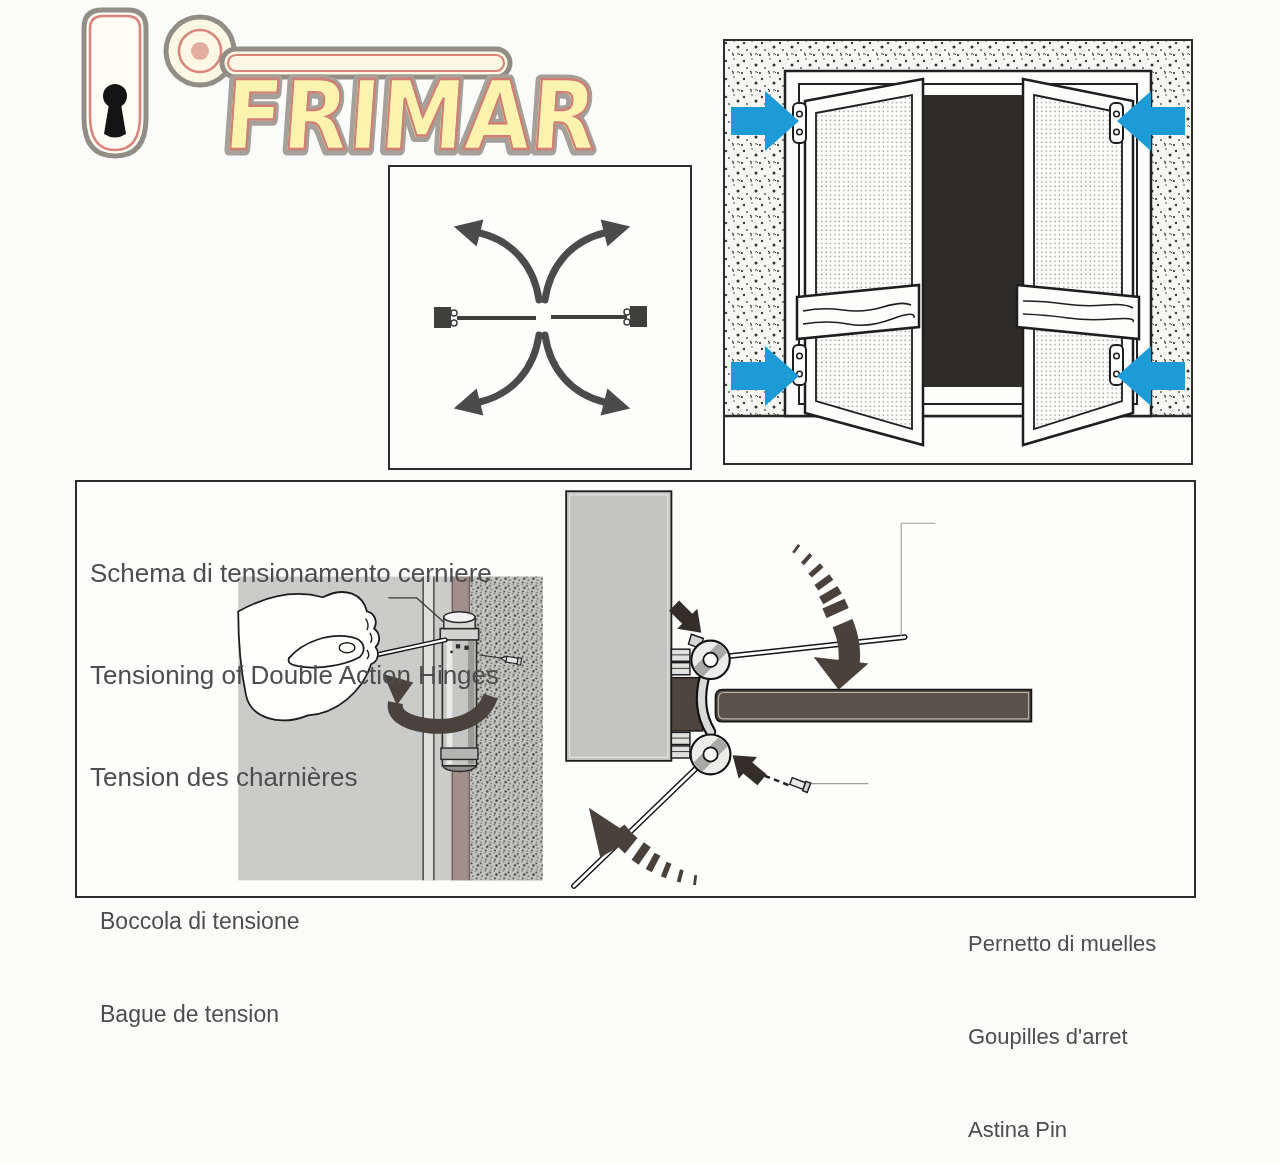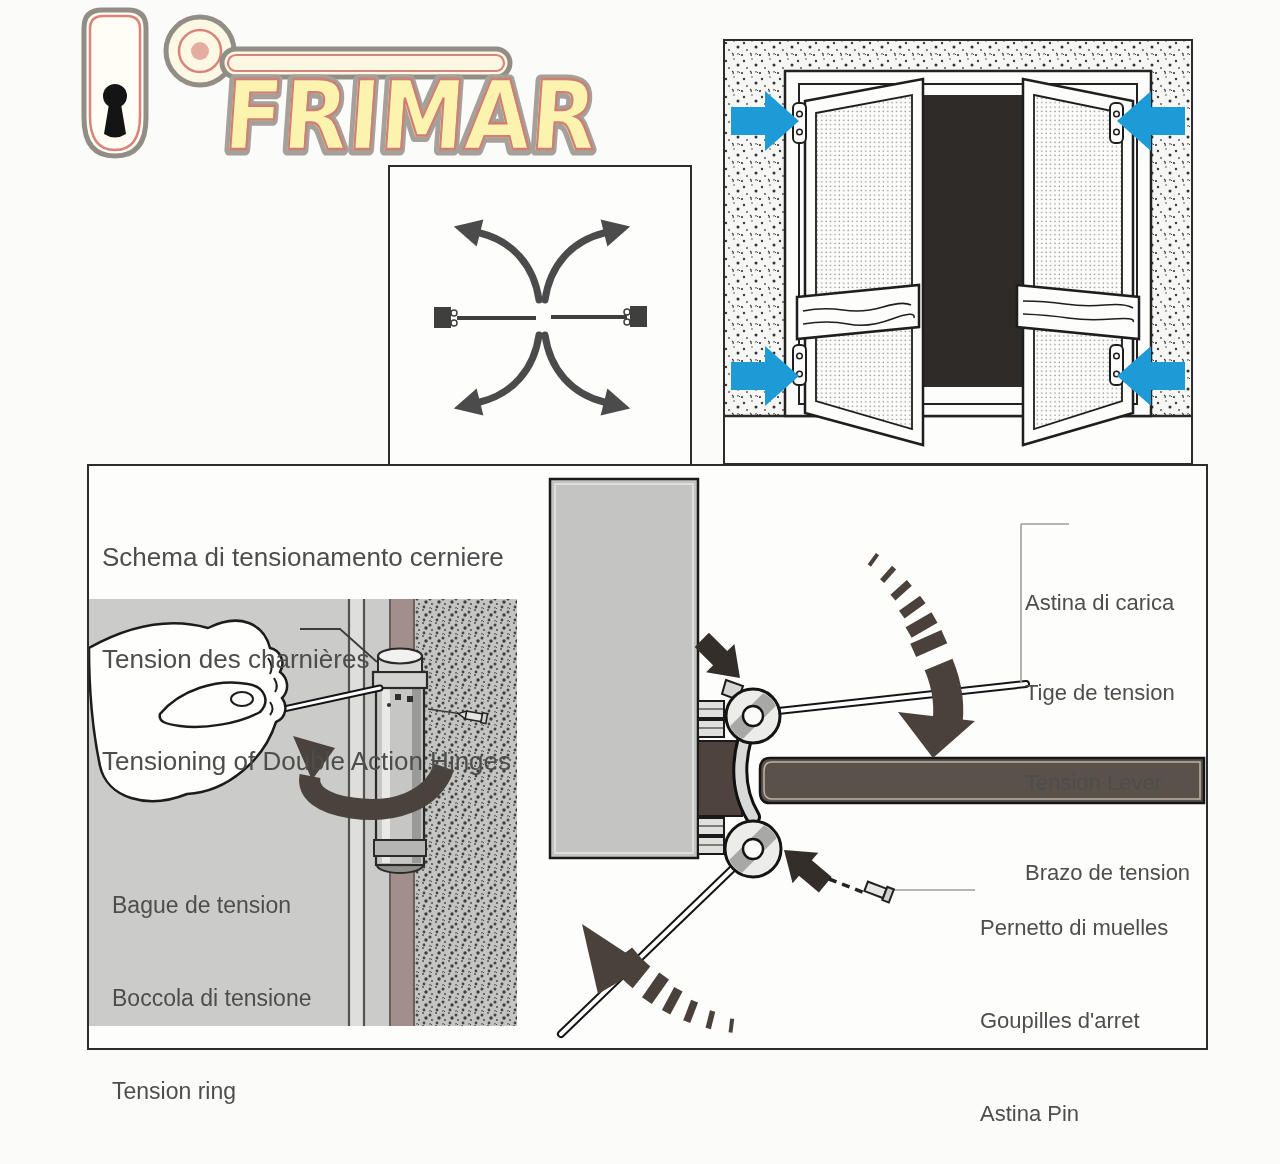--- a/index.html
+++ b/index.html
@@ -5,21 +5,21 @@
   html,body{margin:0;padding:0;}
   body{
     width:1280px;height:1164px;position:relative;overflow:hidden;
     background:#fbfbf9;
     font-family:"Liberation Sans", sans-serif;
   }
   .panel{position:absolute;box-sizing:border-box;border:2px solid #2c2c2c;background:#fdfdfc;}
   #logo{position:absolute;left:70px;top:0px;width:545px;height:170px;}
   #swing-panel{left:388px;top:165px;width:304px;height:305px;}
   #window-panel{left:723px;top:39px;width:470px;height:426px;}
-  #tension-panel{left:75px;top:464px;width:1121px;height:586px;margin-left:12px;}
+  #tension-panel{left:75px;top:480px;width:1121px;height:418px;}
   .fillsvg{position:absolute;left:0;top:0;width:100%;height:100%;display:block;}
   .lbl{position:absolute;color:#4d4d4d;white-space:pre;}
   .title-block{left:13px;top:6px;font-size:26px;line-height:34px;}
   .ring-block{left:23px;top:362px;font-size:23px;line-height:31px;}
   .lever-block{left:936px;top:62px;font-size:22px;line-height:30px;}
   .pin-block{left:891px;top:384px;font-size:22px;line-height:31px;}
 </style>
 </head>
 <body>
 
@@ -285,37 +285,30 @@
         <line x1="666.4" y1="1017.3" x2="654.1" y2="1040.3" stroke-width="9.5"></line>
         <line x1="652.1" y1="1004.0" x2="634.9" y2="1028.6" stroke-width="12"></line>
         <path d="M629.5,1005.3 Q618,996 608.9,984" fill="none" stroke-width="28"></path>
       </g>
       <polygon points="570,952 634,994 586,1022" fill="#4a413b"></polygon>
     </g>
   </svg>
 
   <div class="lbl title-block">
     <div>Schema di tensionamento cerniere</div>
+    <div>Tensioning of Double Action Hinges</div>
     <div>Tension des charnières</div>
-    <div>Tensioning of Double Action Hinges</div>
   </div>
 
   <div class="lbl ring-block">
+    <div>Boccola di tensione</div>
     <div>Bague de tension</div>
-    <div>Boccola di tensione</div>
-    <div>Tension ring</div>
     
   </div>
 
-  <div class="lbl lever-block">
-    <div>Astina di carica</div>
-    <div>Tige de tension</div>
-    <div>Tension Lever</div>
-    <div>Brazo de tension</div>
-  </div>
 
   <div class="lbl pin-block">
     <div>Pernetto di muelles</div>
     <div>Goupilles d'arret</div>
     <div>Astina Pin</div>
     
   </div>
 </div>
 
 </body></html>

